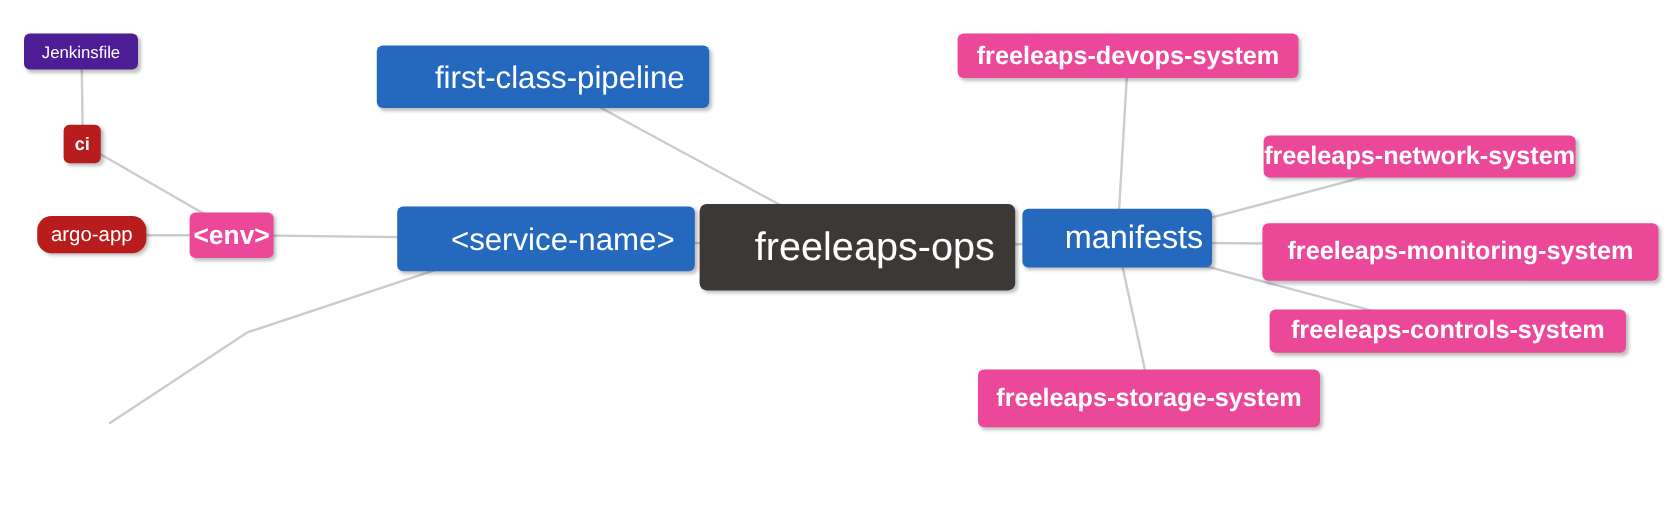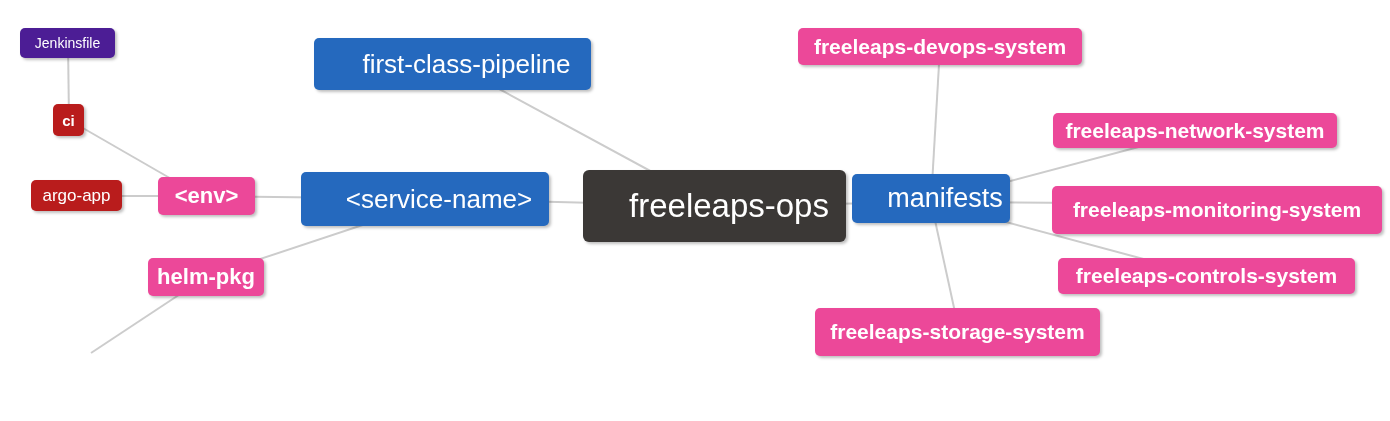--- a/index.html
+++ b/index.html
@@ -42,30 +42,30 @@
   
   .c-blue   { background: #2569be; padding-left: 28px; }
   .c-green  { background: #ec4899; font-weight: bold; }
   .c-red    { background: #b91c1c; }
   .c-orange { background: #4c1d95; }
   .c-dark   { background: #3b3836; border-radius: 6px; padding-left: 29px; }
 
   
   .n-jenkinsfile { left: 20px;  top: 28px;  width: 95px;  height: 30px; font-size: 14px; }
   .n-ci          { left: 53px;  top: 104px; width: 31px;  height: 32px; font-size: 15px; font-weight: 700; }
-  .n-argo-app    { left: 31px;  top: 180px; width: 91px;  height: 31px; font-size: 17px; }
-  .n-env         { left: 158px; top: 177px; width: 97px;  height: 38px; font-size: 22px; }
+  .n-argo-app    { left: 31px;  top: 180px; width: 91px;  height: 31px; font-size: 17px; border-radius: 12px; }
+  .n-env         { left: 158px; top: 177px; width: 70px;  height: 38px; font-size: 22px; }
   .n-pipeline    { left: 314px; top: 38px;  width: 277px; height: 52px; font-size: 26px; }
-  .n-service     { left: 301px; top: 172px; width: 248px; height: 54px; font-size: 26px; }
+  .n-service     { left: 331px; top: 172px; width: 248px; height: 54px; font-size: 26px; }
   .n-helm-pkg    { left: 148px; top: 258px; width: 116px; height: 38px; font-size: 22px; }
   .n-values      { left: 6px;   top: 335px; width: 170px; height: 35px; font-size: 18px; }
   .n-ops         { left: 583px; top: 170px; width: 263px; height: 72px; font-size: 33px; }
   .n-manifests   { left: 852px; top: 174px; width: 158px; height: 49px; font-size: 27px; }
   .n-devops      { left: 798px; top: 28px;  width: 284px; height: 37px; font-size: 21px; }
-  .n-network     { left: 1053px;top: 113px; width: 284px; height: 35px; font-size: 21px; }
+  .n-network     { left: 1053px;top: 113px; width: 260px; height: 35px; font-size: 21px; }
   .n-monitoring  { left: 1052px;top: 186px; width: 330px; height: 48px; font-size: 21px; }
   .n-controls    { left: 1058px;top: 258px; width: 297px; height: 36px; font-size: 21px; }
   .n-storage     { left: 815px; top: 308px; width: 285px; height: 48px; font-size: 21px; }
 </style>
 </head>
 <body>
 
 <div class="canvas">
 
   <svg class="edges" width="1390" height="421" viewBox="0 0 1390 421">
@@ -84,21 +84,20 @@
     <line x1="931" y1="202" x2="1207" y2="276"></line>
     <line x1="931" y1="202" x2="958" y2="326"></line>
   </svg>
 
   <div class="node c-orange n-jenkinsfile">Jenkinsfile</div>
   <div class="node c-red    n-ci">ci</div>
   <div class="node c-red    n-argo-app">argo-app</div>
   <div class="node c-green  n-env">&lt;env&gt;</div>
   <div class="node c-blue   n-pipeline">first-class-pipeline</div>
   <div class="node c-blue   n-service">&lt;service-name&gt;</div>
-  <div class="node c-green  n-helm-pkg">helm-pkg</div>
   <div class="node c-dark   n-ops">freeleaps-ops</div>
   <div class="node c-blue   n-manifests">manifests</div>
   <div class="node c-green  n-devops">freeleaps-devops-system</div>
   <div class="node c-green  n-network">freeleaps-network-system</div>
   <div class="node c-green  n-monitoring">freeleaps-monitoring-system</div>
   <div class="node c-green  n-controls">freeleaps-controls-system</div>
   <div class="node c-green  n-storage">freeleaps-storage-system</div>
 
 </div>
 

